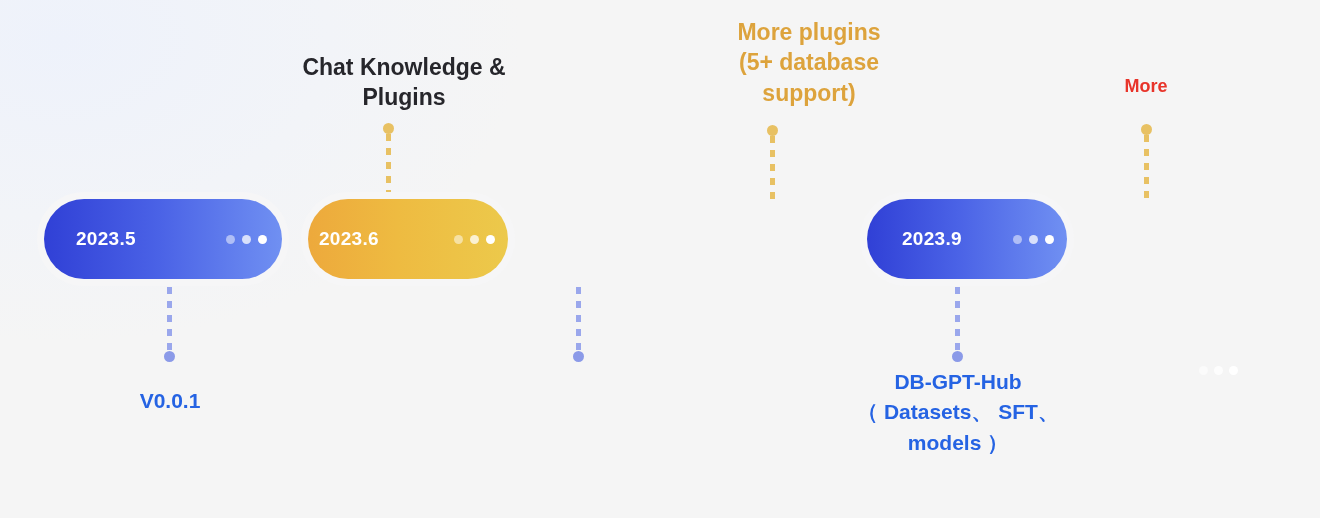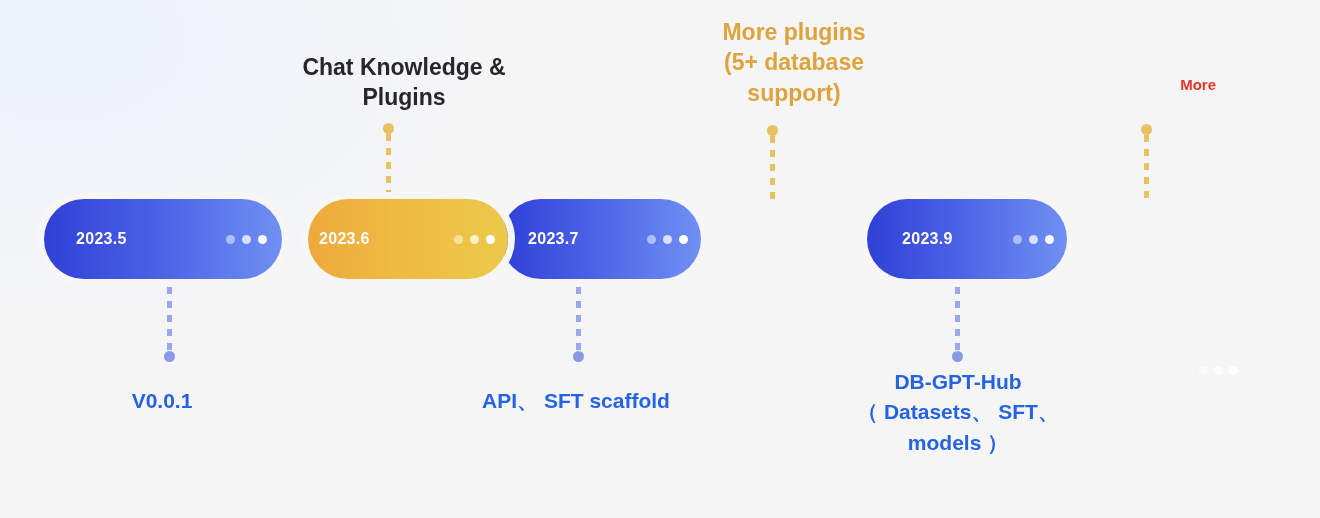--- a/index.html
+++ b/index.html
@@ -59,21 +59,21 @@
     display: flex;
     align-items: center;
     box-sizing: border-box;
   }
   
   .seg.notched {
     box-shadow: 6px 0 0 0 rgba(255,255,255,0) , 0 0 0 7px #f6f6f7;
   }
   .seg .label {
     color: #ffffff;
-    font-size: 16px;
+    font-size: 19px;
     font-weight: 700;
     letter-spacing: .3px;
     white-space: nowrap;
   }
   .seg .dots {
     position: absolute;
     display: flex;
     gap: 7px;
     align-items: center;
   }
@@ -94,21 +94,21 @@
   
   .callout-top {
     position: absolute;
     text-align: center;
     line-height: 1.32;
     font-weight: 700;
     white-space: pre-line;
   }
   .callout-top.dark  { color: #26262b; font-size: 23px; }
   .callout-top.amber { color: #dda33c; font-size: 23px; }
-  .callout-top.red   { color: #e8342a; font-size: 15px; text-align: right; }
+  .callout-top.red   { color: #e8342a; font-size: 18px; }
 
   
   .conn {
     position: absolute;
     width: 7px;
     display: flex;
     flex-direction: column;
     align-items: center;
   }
   .conn .knob {
@@ -147,21 +147,21 @@
 
 <div id="stage">
 
   <div class="callout-top dark" style="left:254px; top:52px; width:300px;">Chat Knowledge &amp;
 Plugins</div>
   <div class="conn amber" style="left:385px; top:123px; height:76px;">
     <span class="knob"></span>
     <span class="dash"></span>
   </div>
 
-  <div class="callout-top amber" style="left:689px; top:17px; width:210px;">More plugins
+  <div class="callout-top amber" style="left:704px; top:17px; width:210px;">More plugins
 (5+ database
 support)</div>
   <div class="conn amber" style="left:769px; top:125px; height:74px;">
     <span class="knob"></span>
     <span class="dash"></span>
   </div>
 
   <div class="callout-top red" style="left:1076px; top:75px; width:140px;">More</div>
   <div class="conn amber" style="left:1143px; top:124px; height:75px;">
     <span class="knob"></span>
@@ -174,28 +174,20 @@
     <div class="seg blue-b notched" style="left:823px; width:200px; z-index:2;">
       <span class="label" style="margin-left:27px;padding-left:8px;">2023.9</span>
       <span class="dots" style="left:146px;">
         <i></i>
           <i></i>
           <i></i>
       </span>
     </div>
 
 
-    <div class="seg blue-b notched" style="left:457px; width:200px; z-index:4;">
-      <span class="label" style="margin-left:27px;">2023.7</span>
-      <span class="dots" style="left:146px;">
-        <i></i>
-          <i></i>
-          <i></i>
-      </span>
-    </div>
 
     <div class="seg gold notched" style="left:264px; width:200px; z-index:5;">
       <span class="label" style="margin-left:11px;">2023.6</span>
       <span class="dots" style="left:146px;">
         <i></i>
           <i></i>
           <i></i>
       </span>
     </div>
 
@@ -207,27 +199,26 @@
           <i></i>
       </span>
     </div>
 
   </div>
 
   <div class="conn blue down" style="left:166px; top:287px; height:75px;">
     <span class="dash"></span>
     <span class="knob"></span>
   </div>
-  <div class="callout-bottom" style="left:86px; top:386px; width:152px;">V0.0.1</div>
+  <div class="callout-bottom" style="left:94px; top:386px; width:152px;">V0.0.1</div>
 
   <div class="conn blue down" style="left:575px; top:287px; height:75px;">
     <span class="dash"></span>
     <span class="knob"></span>
   </div>
-  <div class="callout-bottom" style="left:434px; top:386px; width:284px;">API、 SFT scaffold</div>
 
   <div class="conn blue down" style="left:954px; top:287px; height:75px;">
     <span class="dash"></span>
     <span class="knob"></span>
   </div>
   <div class="callout-bottom" style="left:835px; top:367px; width:246px;">DB-GPT-Hub
 （ Datasets、 SFT、
 models ）</div>
 
   <div class="deco-dots">

